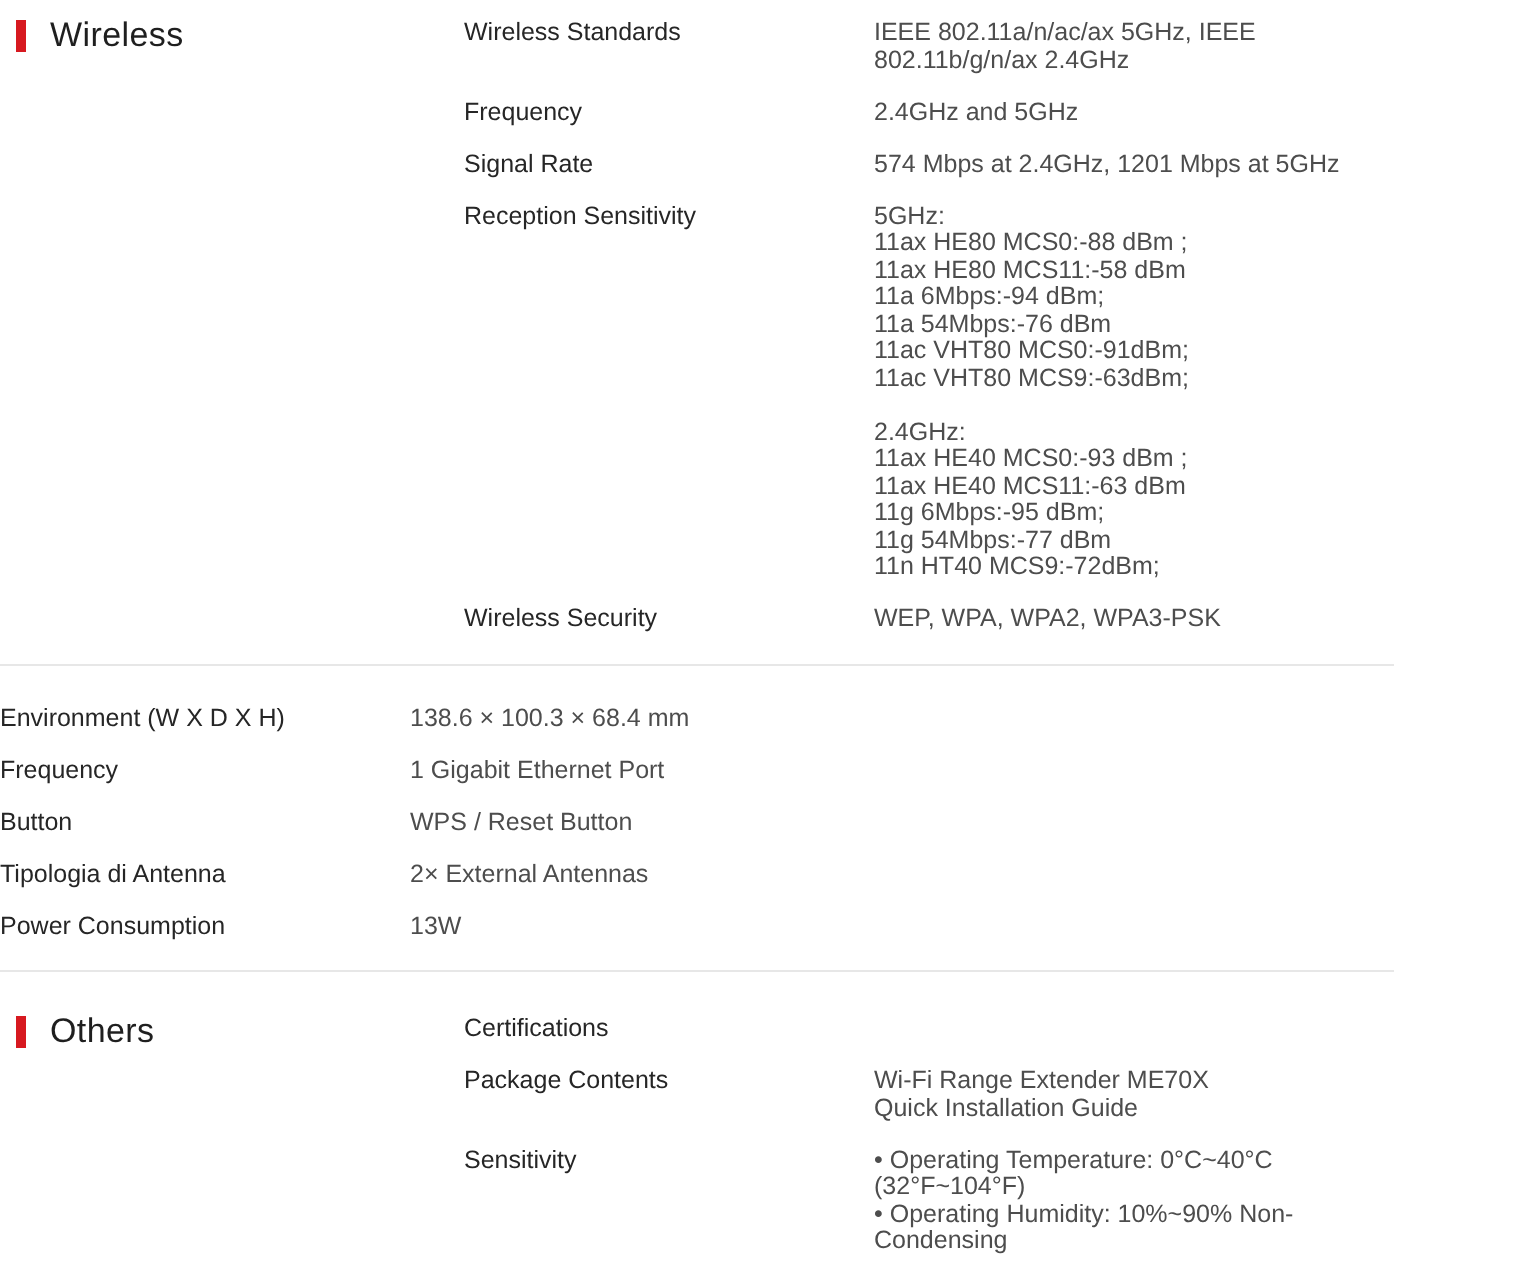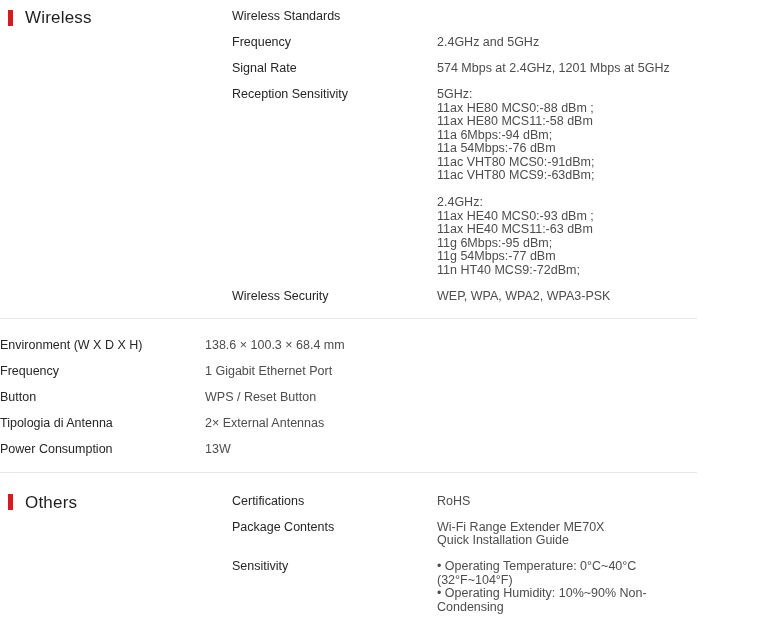--- a/index.html
+++ b/index.html
@@ -73,20 +73,21 @@
 
 <main class="spec-table">
   <section class="spec-section">
     <div class="section-heading">
       <span class="accent-bar"></span>
       <span class="section-title">Wireless</span>
     </div>
     <div class="section-rows">
   <div class="spec-row">
     <div class="spec-label">Wireless Standards</div>
+    <div class="spec-value">IEEE 802.11a/n/ac/ax 5GHz, IEEE 802.11b/g/n/ax 2.4GHz</div>
   </div>
 
   <div class="spec-row">
     <div class="spec-label">Frequency</div>
     <div class="spec-value">2.4GHz and 5GHz</div>
   </div>
 
   <div class="spec-row">
     <div class="spec-label">Signal Rate</div>
     <div class="spec-value">574 Mbps at 2.4GHz, 1201 Mbps at 5GHz</div>
@@ -147,21 +148,20 @@
   </section>
 
   <section class="spec-section">
     <div class="section-heading">
       <span class="accent-bar"></span>
       <span class="section-title">Others</span>
     </div>
     <div class="section-rows">
   <div class="spec-row">
     <div class="spec-label">Certifications</div>
-    <div class="spec-value">RoHS</div>
   </div>
 
   <div class="spec-row">
     <div class="spec-label">Package Contents</div>
     <div class="spec-value">Wi-Fi Range Extender ME70X
 Quick Installation Guide</div>
   </div>
 
   <div class="spec-row">
     <div class="spec-label">Sensitivity</div>

